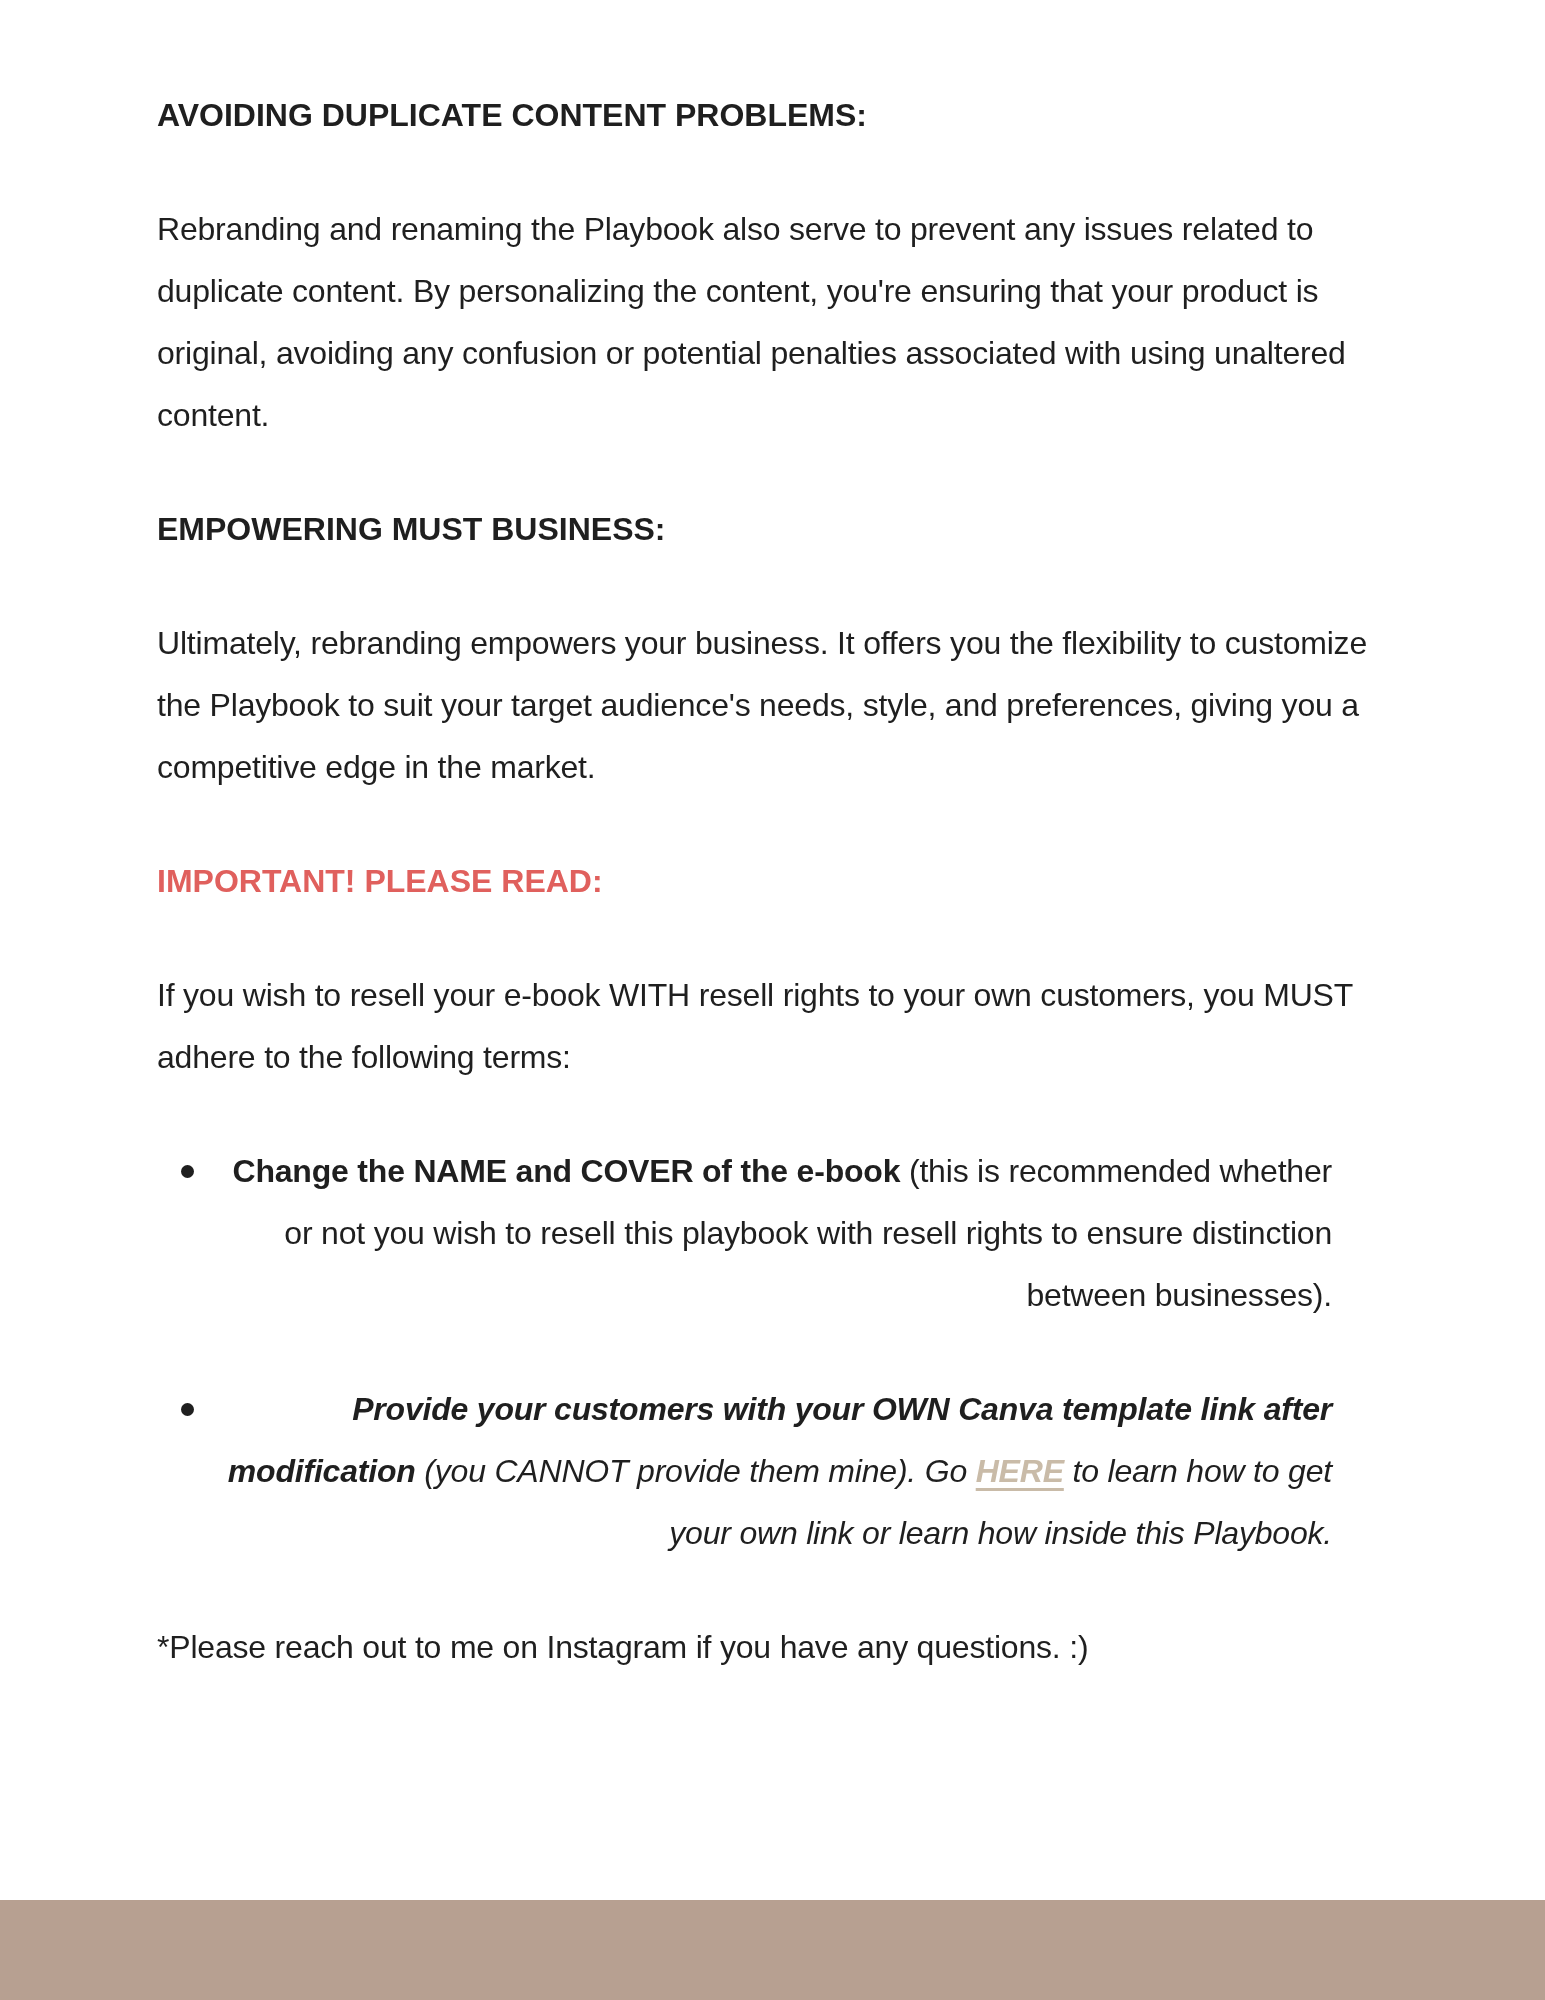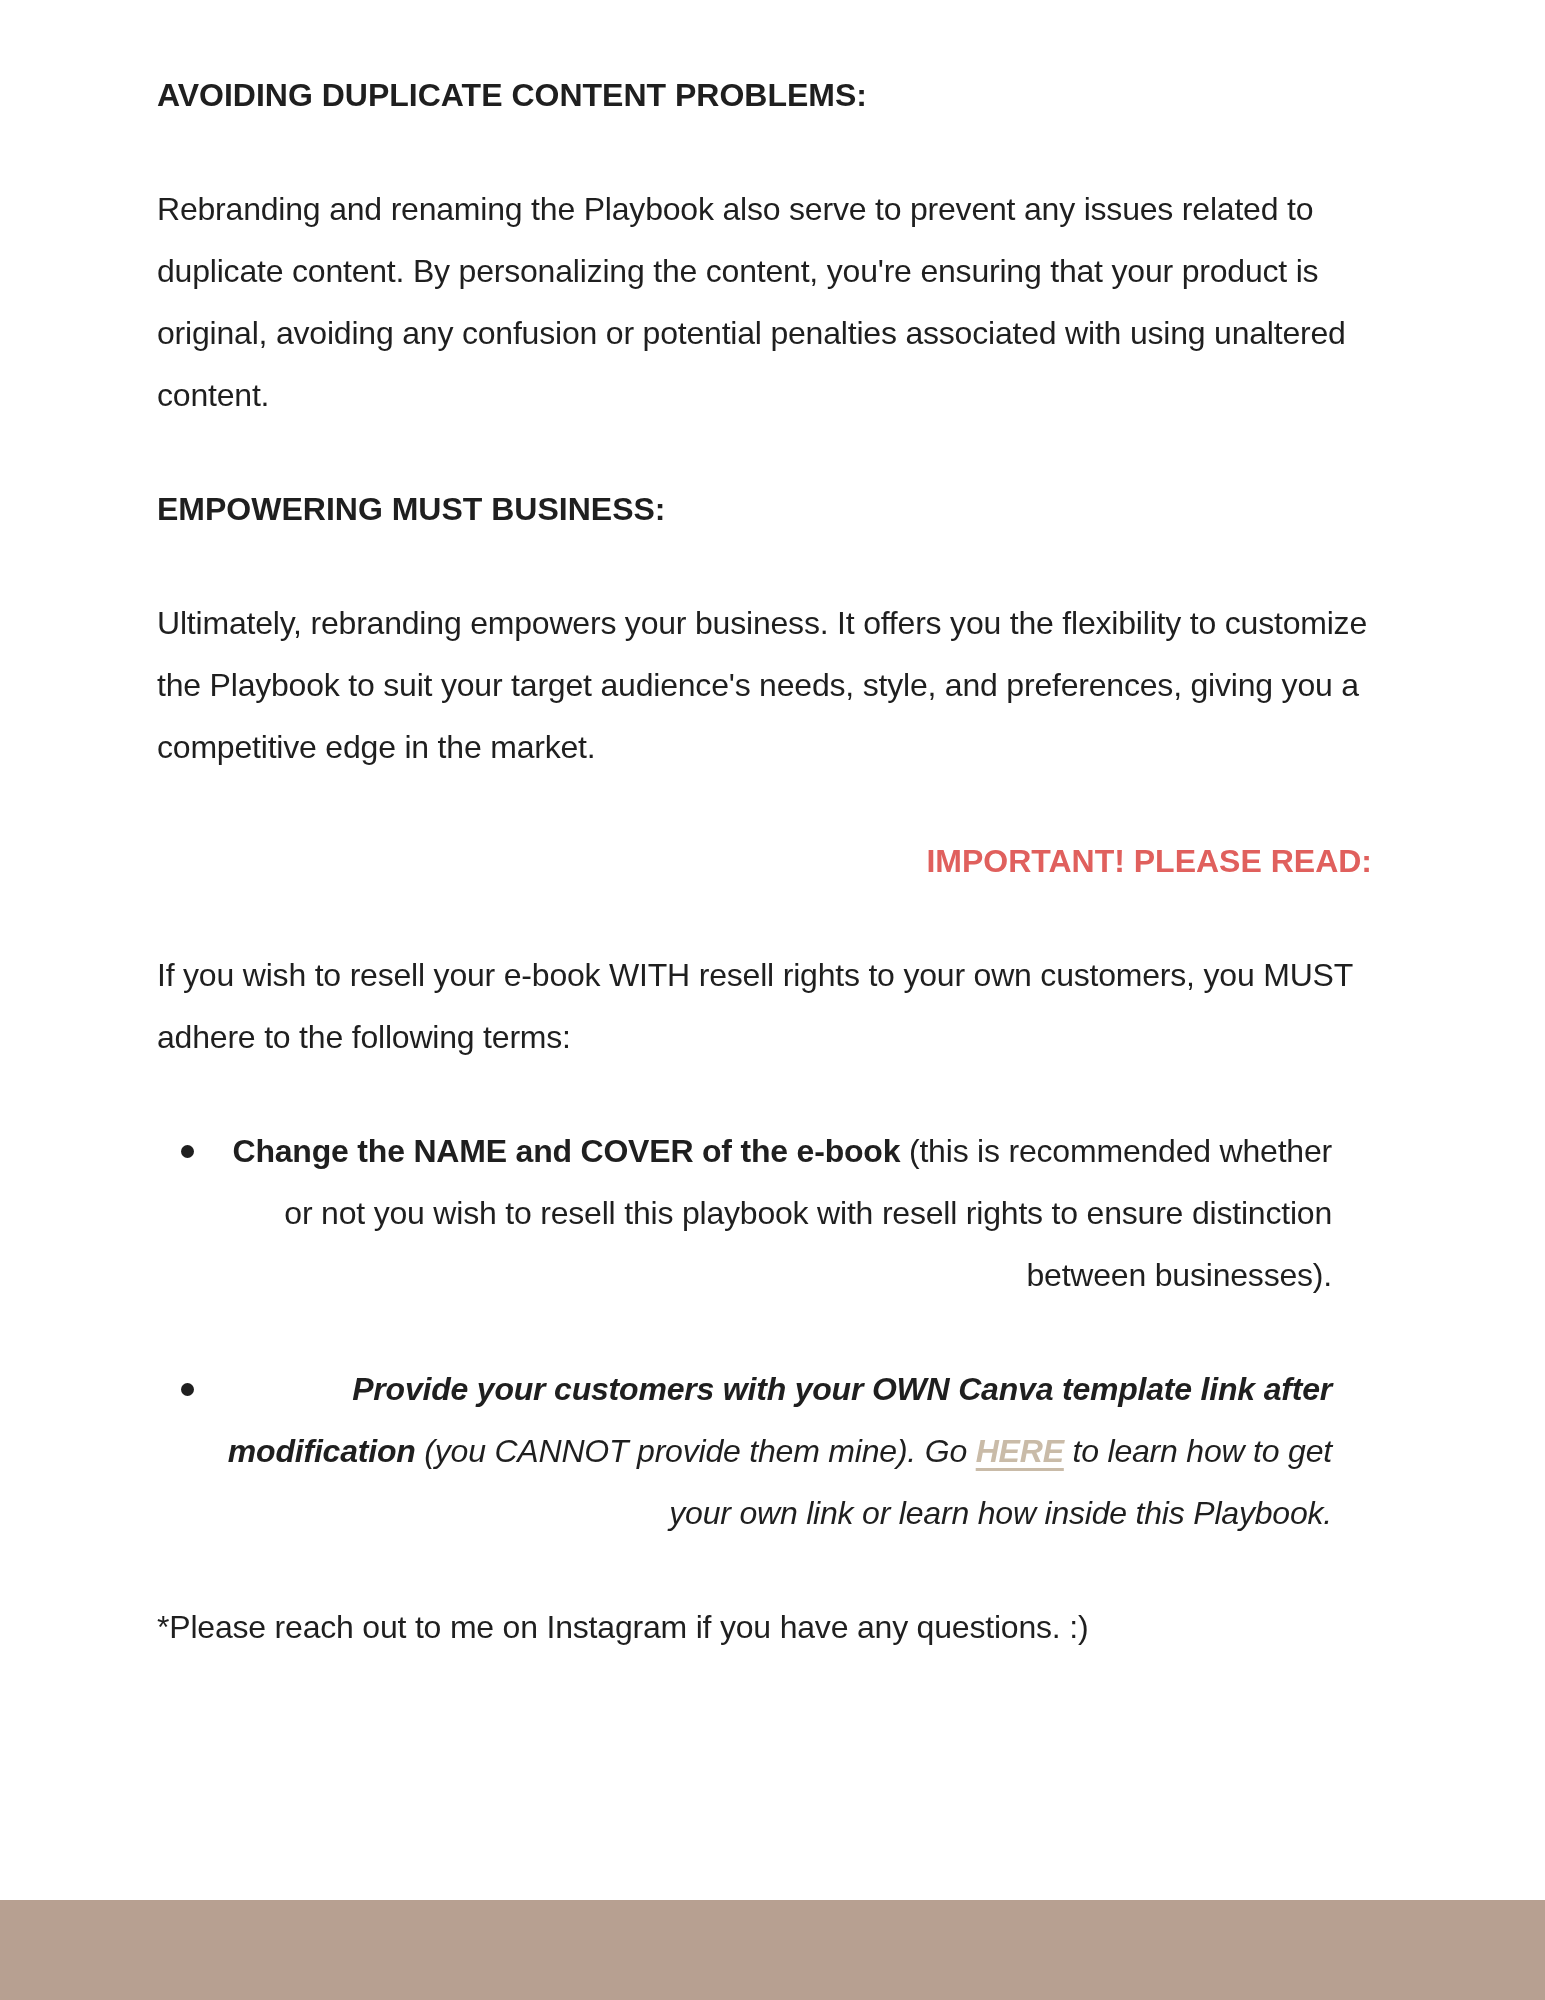--- a/index.html
+++ b/index.html
@@ -11,38 +11,37 @@
     position: relative;
     width: 1545px;
     height: 2000px;
     background: #ffffff;
     overflow: hidden;
     font-family: "Liberation Sans", "DejaVu Sans", sans-serif;
     color: var(--ink, #1f1f1f);
   }
   .content {
     box-sizing: content-box;
-    padding: 64px 0 0 157px;
+    padding: 84px 0 0 157px;
     width: 1215px;
   }
   .content h2,
   .content p,
   .content ul {
     margin: 0 0 52px 0;
     font-size: 32px;
     line-height: 62px;
     letter-spacing: -0.2px;
   }
   h2.heading {
     font-weight: 700;
     letter-spacing: 0px;
   }
   h2.heading.red {
     color: var(--accent-red, #e0605d);
-    text-align: right;
   }
   .para.bold {
     font-weight: 400;
   }
   ul.terms {
     list-style: none;
     padding: 0;
     text-align: right;
   }
   ul.terms li {

